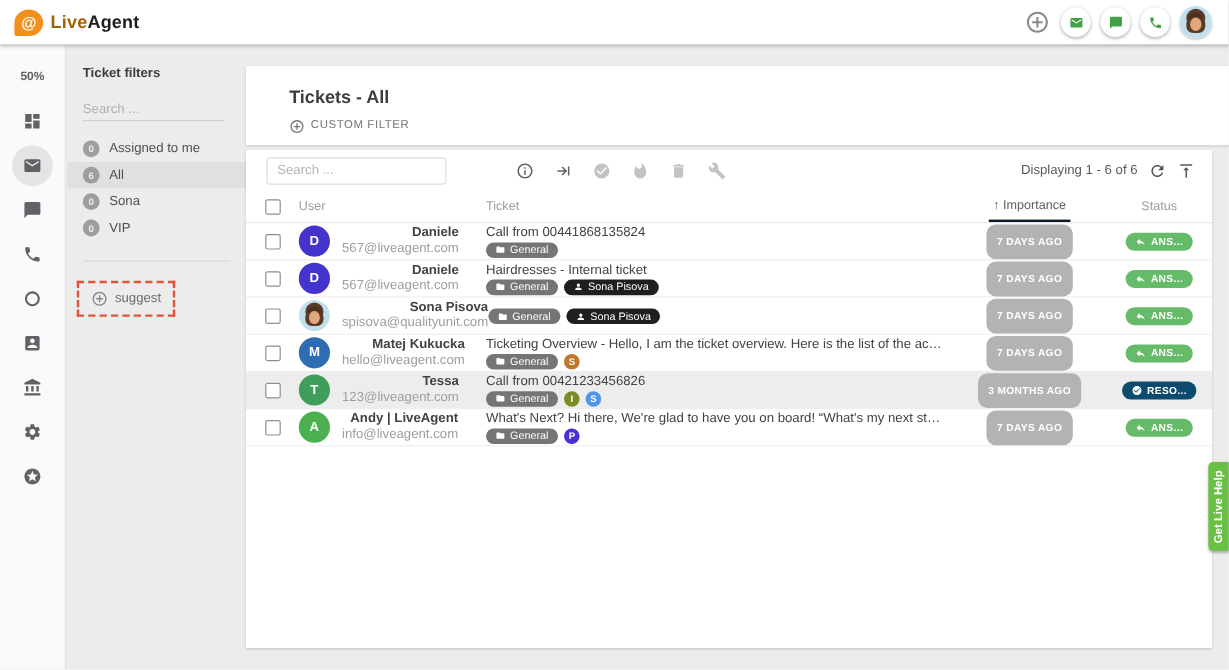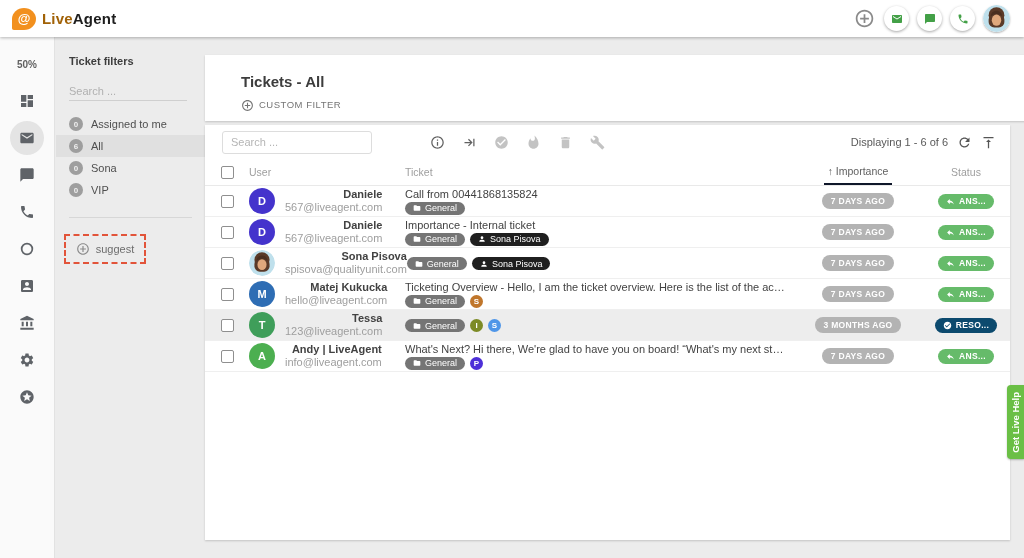--- a/index.html
+++ b/index.html
@@ -131,21 +131,21 @@
     font-size:9px; color:#fff; padding:0 8px; white-space:nowrap;
   }
   .pill.dept { background:#757575; }
   .pill.agent { background:#1f1f1f; }
   .dot-tag {
     width:13px; height:13px; border-radius:50%; color:#fff; font-size:8px; font-weight:bold;
     display:inline-flex; align-items:center; justify-content:center;
   }
   .imp-pill {
     background:#b3b3b3; color:#fff; font-size:8.5px; font-weight:bold; letter-spacing:.3px;
-    height:16px; border-radius:8px; display:inline-flex; align-items:center; padding:0 9px; white-space:nowrap;
+    height:29px; border-radius:8px; display:inline-flex; align-items:center; padding:0 9px; white-space:nowrap;
   }
   .status-pill {
     color:#fff; font-size:8.5px; font-weight:bold; letter-spacing:.3px;
     height:15px; border-radius:8px; display:inline-flex; align-items:center; gap:4px; padding:0 8px; white-space:nowrap;
   }
   .status-pill.answered { background:#66bb6a; }
   .status-pill.resolved { background:#0c4a6e; }
 
   
   .live-help {
@@ -422,21 +422,21 @@
           <span class="cb"></span>
         </div>
         <div class="col-user user-cell">
           <div class="avatar" style="background: rgb(68, 51, 204);">D</div>
           <div>
             <div class="u-name">Daniele</div>
             <div class="u-mail">567@liveagent.com</div>
           </div>
         </div>
         <div class="col-ticket">
-          <div class="t-subj">Importance - Internal ticket</div>
+          <div class="t-subj">Hairdresses - Internal ticket</div>
           <div class="t-tags">
             <span class="pill dept">
               <span class="icon">
                 <svg viewBox="0 0 24 24" width="8" height="8">
                   <path d="M10 4H4c-1.1 0-2 .9-2 2v12c0 1.1.9 2 2 2h16c1.1 0 2-.9 2-2V8c0-1.1-.9-2-2-2h-8l-2-2z" fill="currentColor"></path>
                 </svg>
               </span>
               <span>General</span>
             </span>
             <span class="pill agent">
@@ -560,20 +560,21 @@
           <span class="cb"></span>
         </div>
         <div class="col-user user-cell">
           <div class="avatar" style="background: rgb(63, 158, 90);">T</div>
           <div>
             <div class="u-name">Tessa</div>
             <div class="u-mail">123@liveagent.com</div>
           </div>
         </div>
         <div class="col-ticket">
+          <div class="t-subj">Call from 00421233456826</div>
           <div class="t-tags">
             <span class="pill dept">
               <span class="icon">
                 <svg viewBox="0 0 24 24" width="8" height="8">
                   <path d="M10 4H4c-1.1 0-2 .9-2 2v12c0 1.1.9 2 2 2h16c1.1 0 2-.9 2-2V8c0-1.1-.9-2-2-2h-8l-2-2z" fill="currentColor"></path>
                 </svg>
               </span>
               <span>General</span>
             </span>
             <span class="dot-tag" style="background: rgb(125, 139, 38);">I</span>

